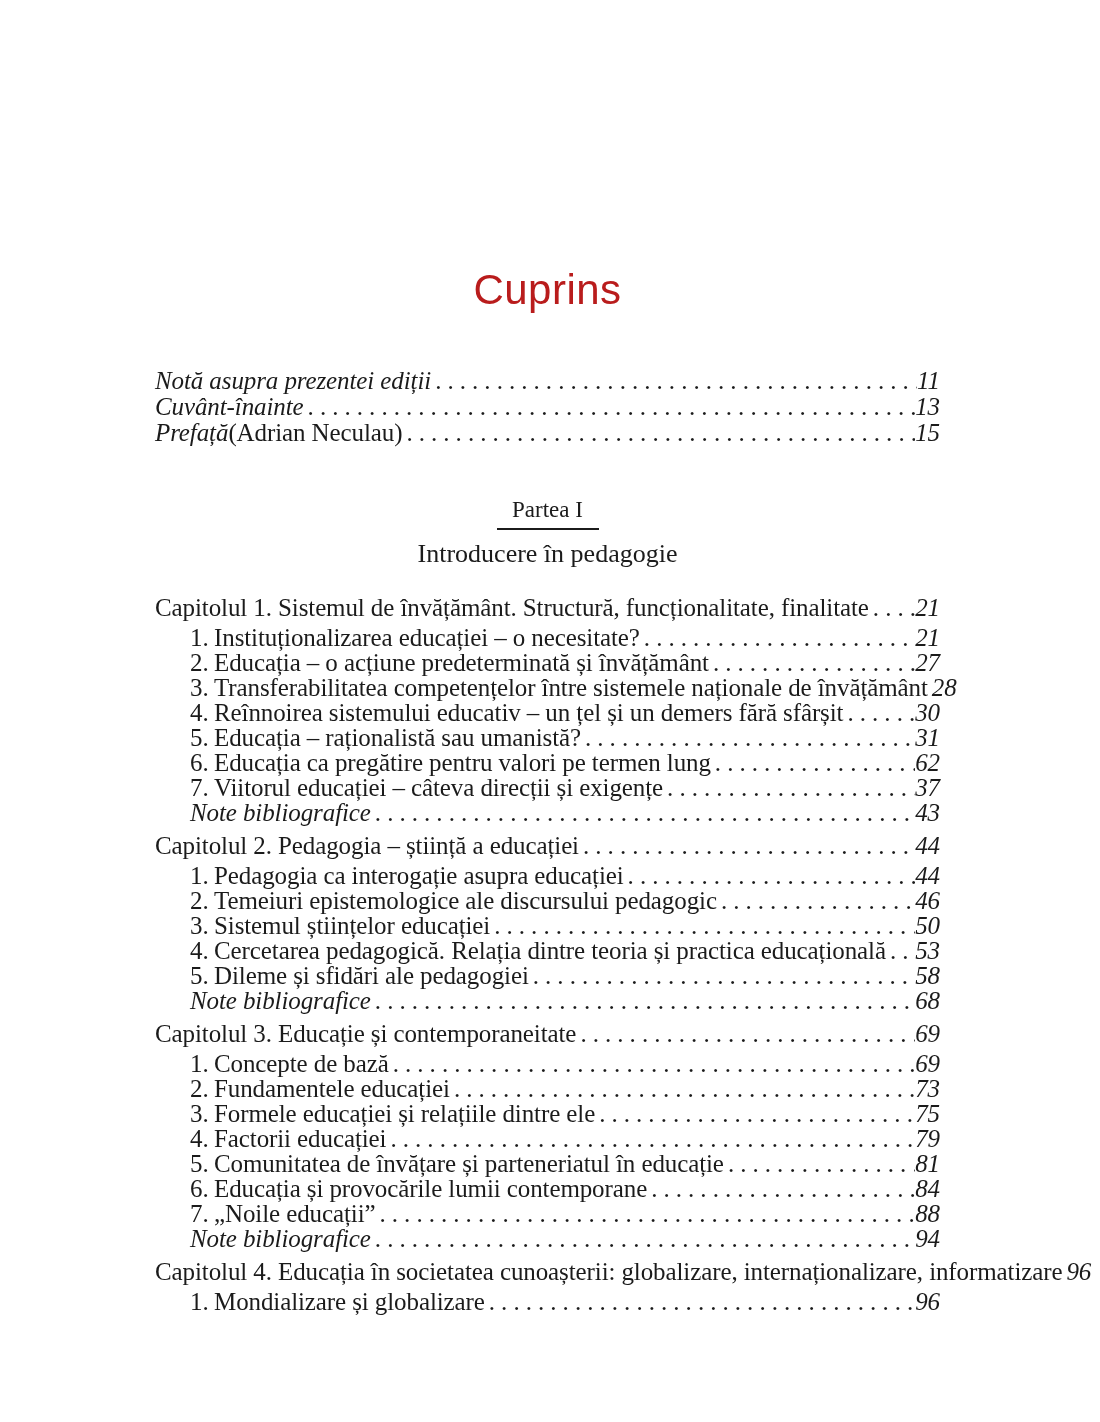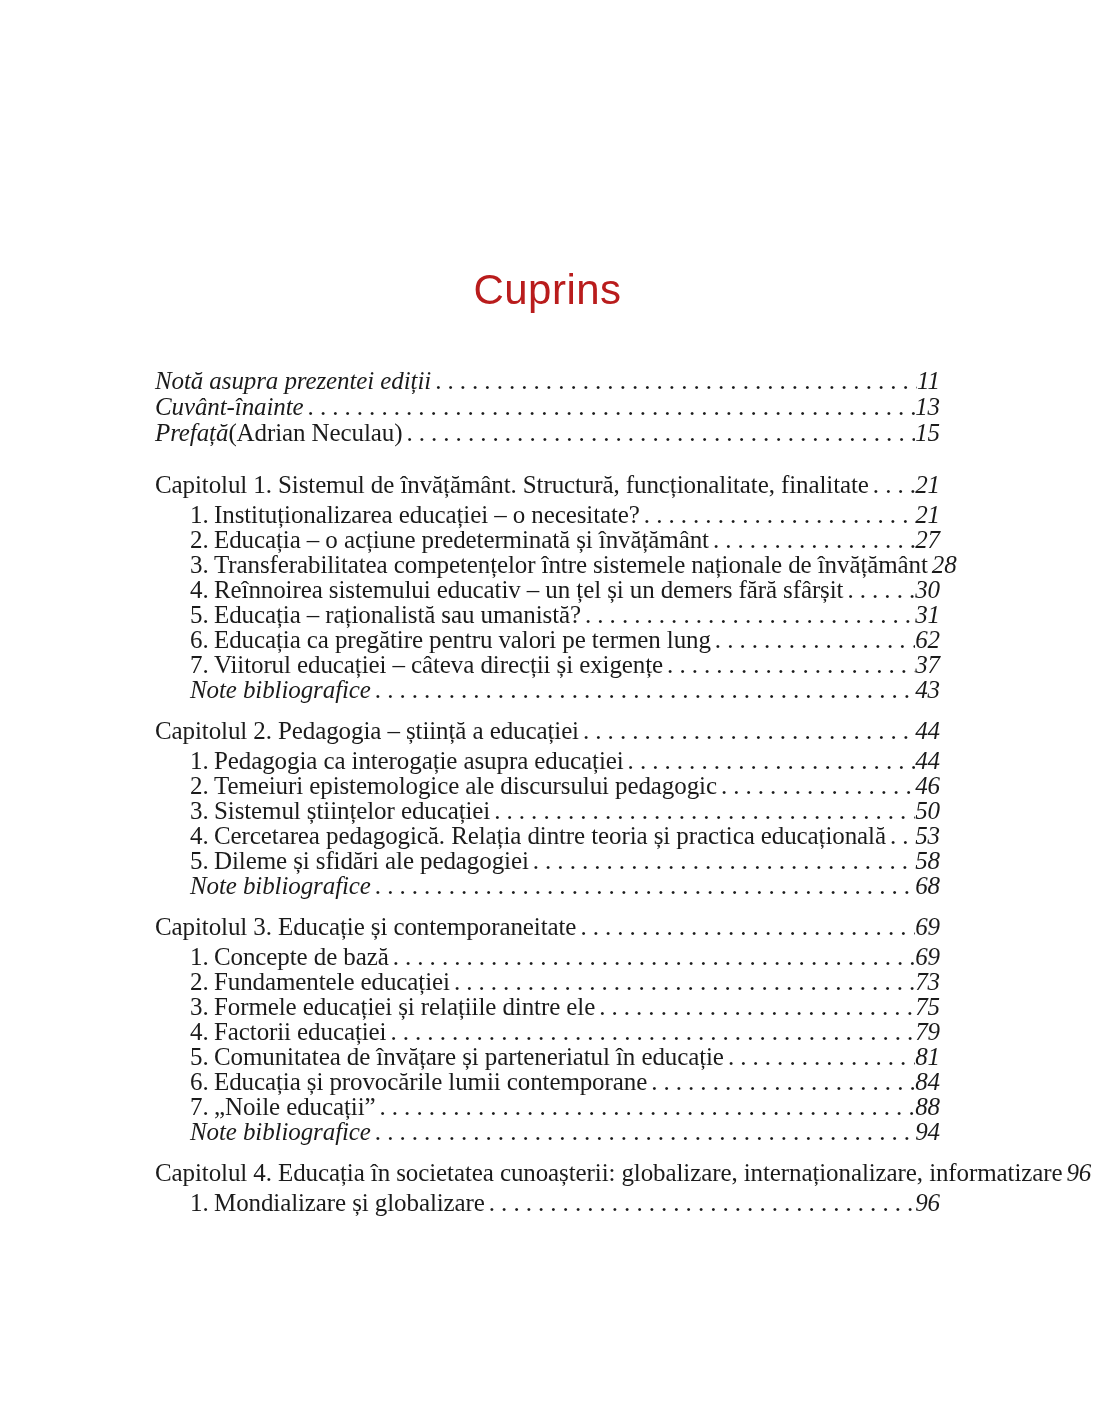--- a/index.html
+++ b/index.html
@@ -34,21 +34,21 @@
   .part-label { font-size: 23px; line-height: 26px; }
   .part-rule {
     width: 102px;
     height: 0;
     border-top: 2px solid #1b1b1b;
     margin: 5px auto 9px auto;
   }
   .part-title { font-size: 26px; line-height: 30px; }
 
   .chapters { }
-  .chapter { margin-top: 16px; }
+  .chapter { margin-top: 8px; }
   .chapter:first-of-type { margin-top: 26px; }
 
   .row {
     display: flex;
     align-items: baseline;
     font-size: 25px;
     line-height: 25px;
     letter-spacing: -0.1px;
     white-space: nowrap;
   }
@@ -90,20 +90,25 @@
           <span class="pg">13</span>
         </div>
         <div class="row front-row">
           <span class="lbl it">Prefață</span>
           <span class="lbl"> (Adrian Neculau) </span>
           <span class="leader"></span>
           <span class="pg">15</span>
         </div>
       </div>
 
+    <div class="part">
+      <div class="part-label">Partea I</div>
+      <div class="part-rule"></div>
+      <div class="part-title">Introducere în pedagogie</div>
+    </div>
 
     <div class="chapters" id="chapters">
         <div class="chapter">
           <div class="row chap-heading">
             <span class="lbl">Capitolul 1. Sistemul de învățământ. Structură, funcționalitate, finalitate</span>
             <span class="leader"></span>
             <span class="pg">21</span>
           </div>
           <div class="row item-row">
             <span class="num">1.</span>

